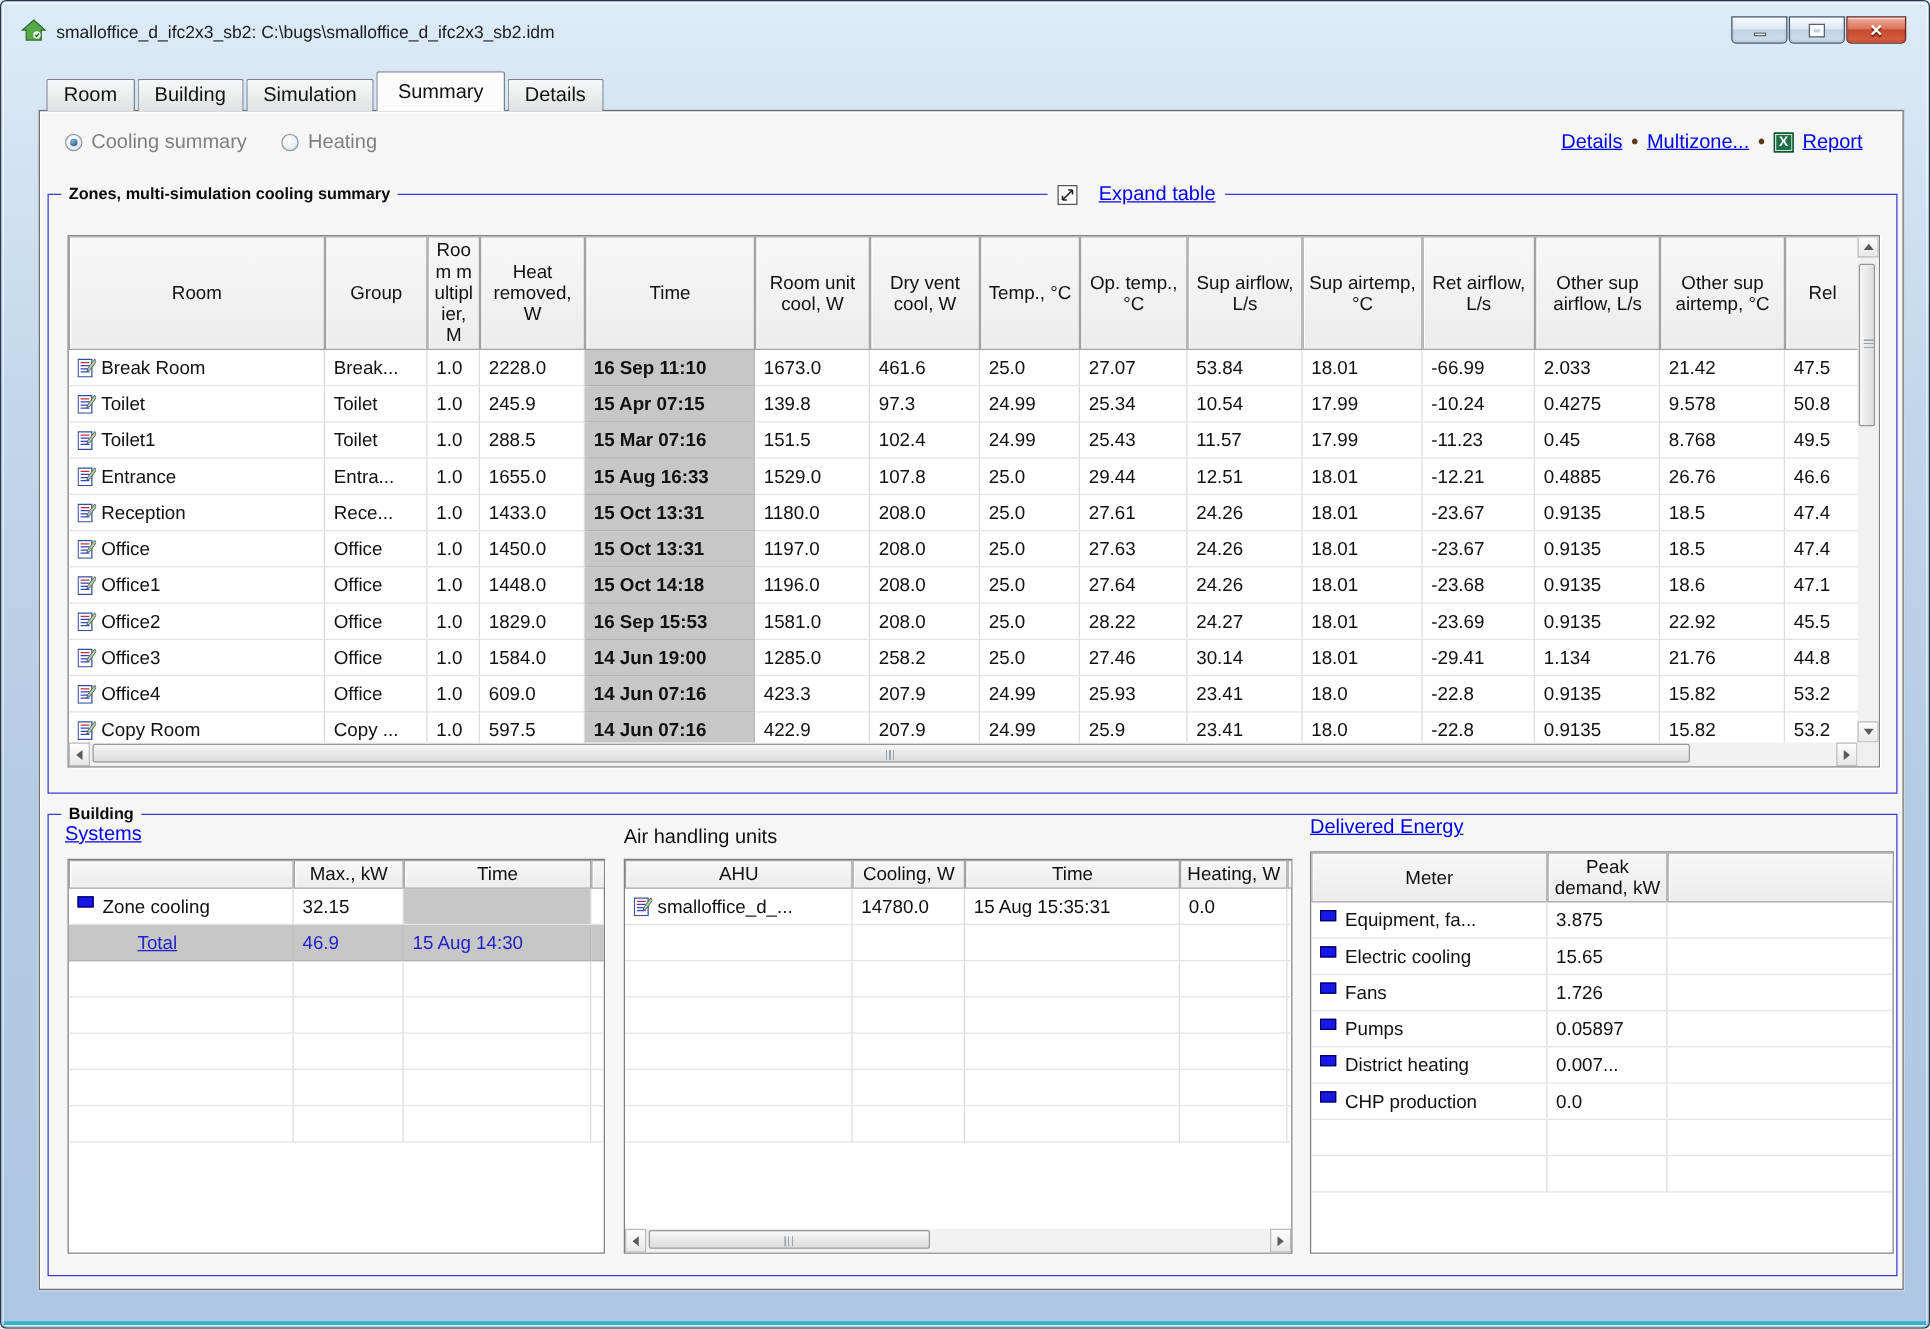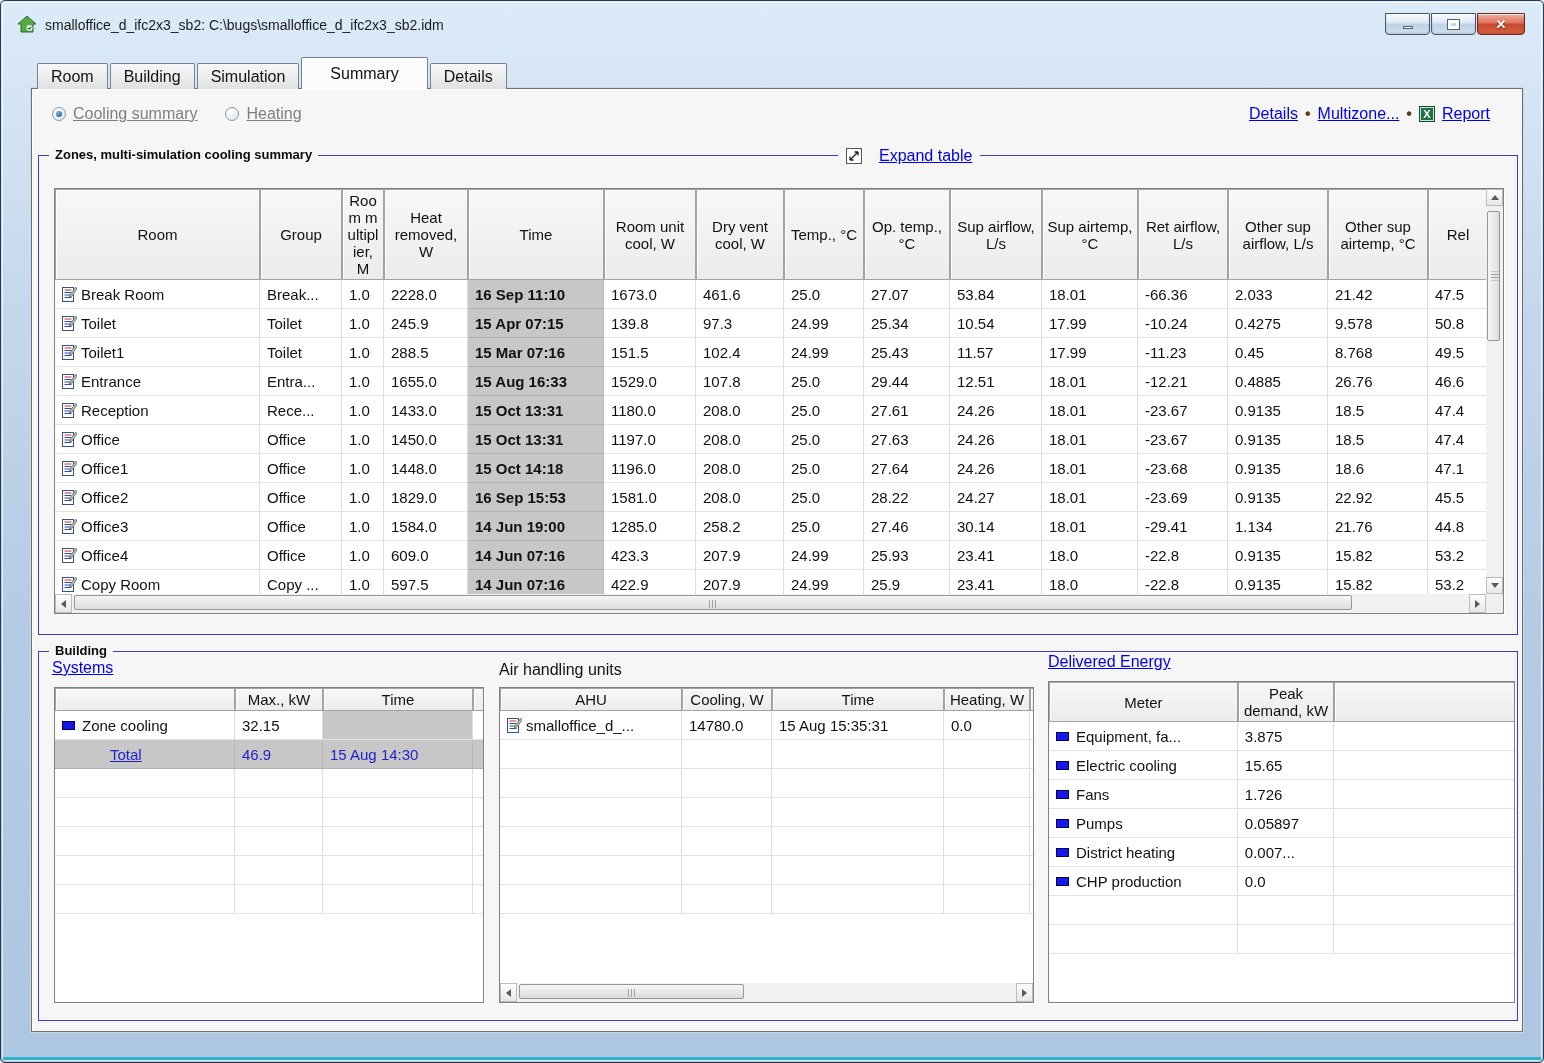--- a/index.html
+++ b/index.html
@@ -21,27 +21,27 @@
   .win-btn.min, .win-btn.max { width:45px; background:linear-gradient(180deg,#fafcfe 0%,#dce8f4 45%,#c0d2e6 50%,#cfdfee 100%); }
   .win-btn.close { width:48px; background:linear-gradient(180deg,#f0b0a0 0%,#de7259 45%,#c44a30 50%,#d9603f 100%); border-color:#6e2315; }
   .glyph-min { width:10px; height:3px; background:#fff; border:1px solid #52626f; margin-top:7px; }
   .glyph-max { width:11px; height:9px; border:3px solid #fff; outline:1px solid #52626f; background:transparent; }
   .glyph-close { color:#fff; font-size:13px; font-weight:bold; text-shadow:0 1px 1px #5d1a0e; line-height:1; }
 
   
   .tabbar { position:absolute; left:36px; top:56px; height:32px; display:flex; align-items:flex-end; z-index:6; }
   .tab { display:inline-flex; align-items:center; height:26px; padding:0 13px; margin-right:2px; font-size:16px; color:#111;
          background:linear-gradient(180deg,#f6f7f8 0%,#eceded 50%,#dfe0e2 100%); border:1px solid #79818e; border-bottom:none; border-radius:2px 2px 0 0; }
-  .tab.active { height:32px; background:#fcfcfc; z-index:7; padding:0 28px; position:relative; }
+  .tab.active { height:32px; background:#fcfcfc; z-index:7; padding:0 16px; position:relative; }
 
   
   .content { position:absolute; left:30px; top:87px; width:1492px; height:944px; background:#f6f6f6;
              border:1px solid #6f6f6f; box-shadow: inset 1px 1px 0 #ffffff, 0 0 0 1px #c9d8e9; }
 
-  .radio-row { position:absolute; left:20px; top:16px; display:flex; align-items:center; font-size:16px; color:#7f7f7f;text-decoration:underline; }
+  .radio-row { position:absolute; left:20px; top:16px; display:flex; align-items:center; font-size:16px; color:#7f7f7f; }
   .radio { position:relative; width:14px; height:14px; border-radius:50%; border:1px solid #8e9aa6;
            background:radial-gradient(circle at 35% 30%, #ffffff 0%, #e9f0f6 55%, #cfdbe6 100%); margin-right:7px; }
   .radio.checked::after { content:""; position:absolute; left:3px; top:3px; width:6px; height:6px; border-radius:50%;
            background:radial-gradient(circle at 35% 30%, #7fb2d9, #1f4f7a); }
   .radio-label.second { margin-left:28px; margin-right:7px; }
 
   .top-links { position:absolute; right:32px; top:16px; display:flex; align-items:center; gap:7px; font-size:16px; }
   a.link { color:#0000ee; text-decoration:underline; cursor:pointer; white-space:nowrap; }
   .dot-sep { color:#5a3a1a; font-weight:bold; }
   .excel-icon { width:16px; height:16px; background:#1e7145; border:1px solid #0f4f2e; display:inline-flex; align-items:center; justify-content:center;
@@ -57,21 +57,21 @@
   .expand-icon { width:16px; height:16px; border:1px solid #555; background:#fff; display:inline-block; }
 
   
   .twrap { position:absolute; background:#fff; border:1px solid #808080; box-shadow:1px 1px 0 #fdfdfd; overflow:hidden; }
   table.grid { border-collapse:separate; border-spacing:0; table-layout:fixed; font-size:15px; color:#111; }
   table.grid th { font-weight:normal; text-align:center; vertical-align:middle; padding:2px 3px; line-height:17px;
                   background:linear-gradient(180deg,#f7f7f7,#ececec); border:1px solid #a3a3a3; box-shadow: inset 1px 1px 0 #ffffff; overflow:hidden; }
   table.grid td { padding:4px 7px; border-right:1px solid #dcdcdc; border-bottom:1px solid #e4e4e4; white-space:nowrap; overflow:hidden; height:29px; }
   td.shade, .zones td.time-cell { background:#c7c7c7; border-right-color:#b9b9b9; border-bottom-color:#b2b2b2;font-weight:bold; }
   tr.total-row td { background:#c7c7c7; color:#2222cc; border-right-color:#b9b9b9; border-bottom-color:#b2b2b2; }
-  .name-cell { display:flex; align-items:center; gap:4px; }
+  .name-cell { display:flex; gap:4px; }
   .break-all { word-break:break-all; }
   .doc-icon { flex:0 0 auto; width:15px; height:16px; }
   .blue-box { flex:0 0 auto; width:13px; height:9px; background:#1717e8; border:1px solid #000060; margin-right:3px; }
   .indent { padding-left:28px !important;text-decoration:underline; }
 
   .zones-wrap  { left:22px;  top:99px;  width:1450px; height:426px; }
   .zones-grid  { width:1433px; }
   .sys-wrap    { left:22px;  top:598px; width:430px;  height:316px; }
   .sys-grid    { width:440px; }
   .ahu-wrap    { left:467px; top:598px; width:535px;  height:316px; }
@@ -239,21 +239,21 @@
               <td>Break...</td>
               <td>1.0</td>
               <td>2228.0</td>
               <td class="time-cell">16 Sep 11:10</td>
               <td>1673.0</td>
               <td>461.6</td>
               <td>25.0</td>
               <td>27.07</td>
               <td>53.84</td>
               <td>18.01</td>
-              <td>-66.36</td>
+              <td>-66.99</td>
               <td>2.033</td>
               <td>21.42</td>
               <td>47.5</td>
             </tr>
 
             <tr>
               <td>
                 <span class="name-cell">
                 <span class="doc-icon">
                   <svg width="15" height="16" viewBox="0 0 15 16">

